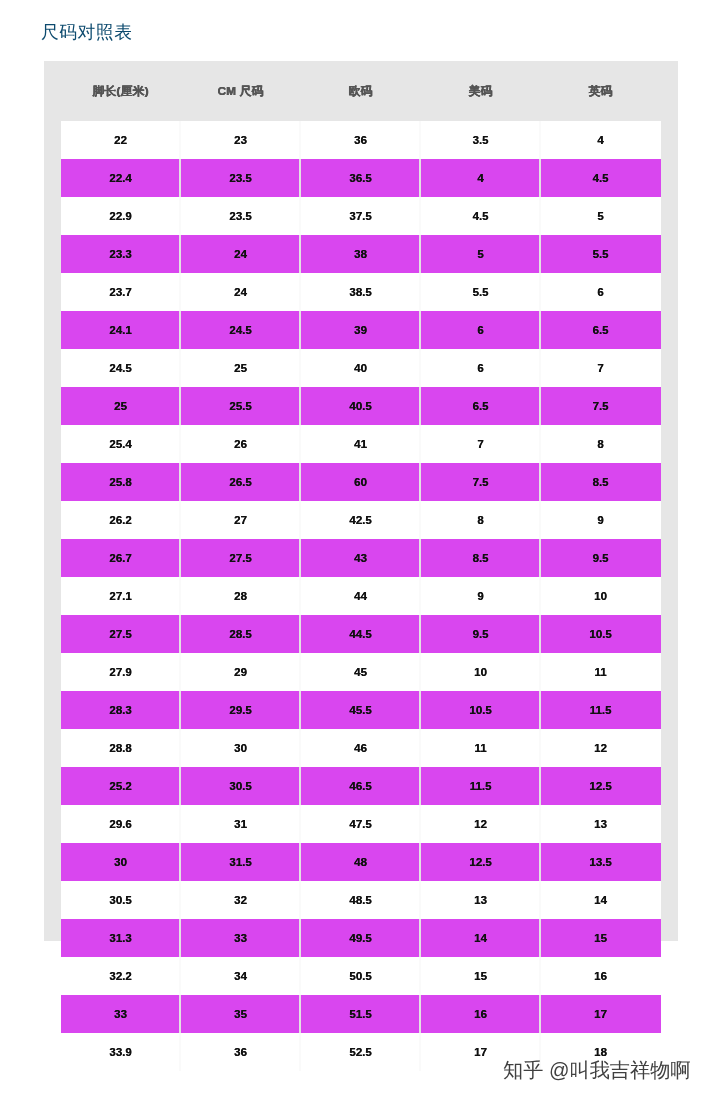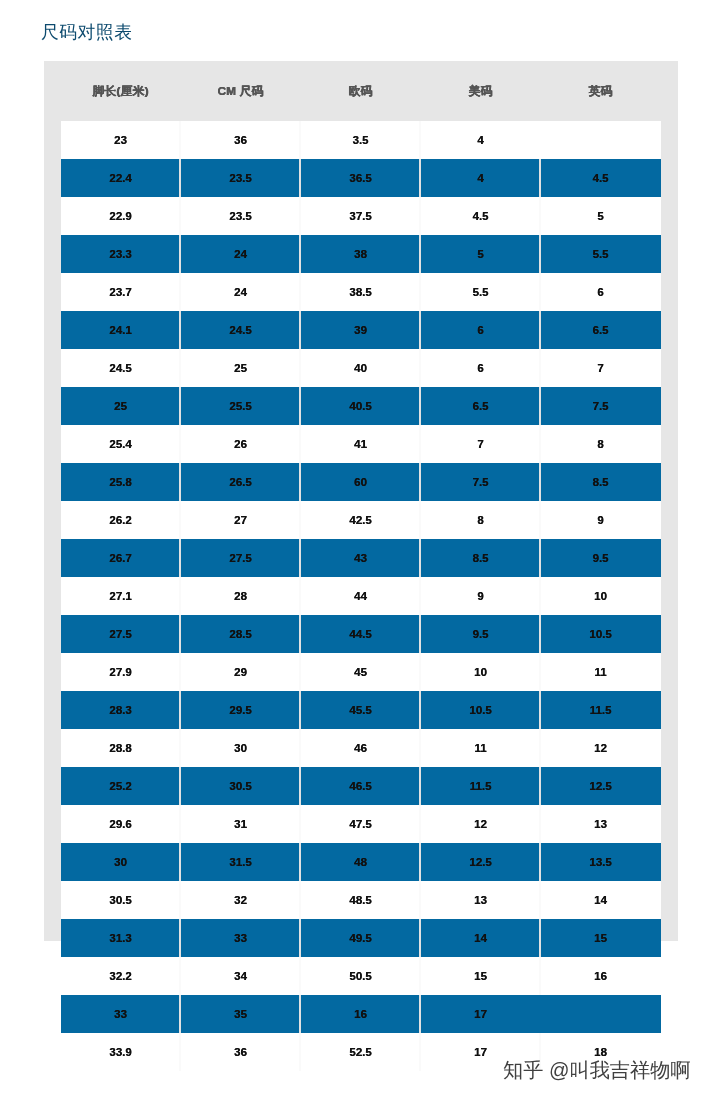--- a/index.html
+++ b/index.html
@@ -28,21 +28,21 @@
   .th{
     width:120px;display:flex;align-items:center;justify-content:center;
     padding-top:2px;box-sizing:border-box;
     font-size:11.8px;font-weight:bold;color:#555555;letter-spacing:.2px;
     text-shadow:0.4px 0 0 #555555, 0 0.3px 0 #555555;
     white-space:nowrap;transform:translateZ(0);
   }
   .tbody{padding-left:16.5px;}
   .tr{display:flex;height:38.0px;width:600px;position:relative;}
   .tr.odd{background:#ffffff;}
-  .tr.even{background:#0369a1;}
+  .tr.even{background:#d946ef;}
   .td{
     width:120px;display:flex;align-items:center;justify-content:center;
     font-size:11.5px;font-weight:bold;color:#111111;position:relative;
     white-space:nowrap;transform:translateZ(0);
     text-shadow:0.2px 0 0 #111111;
   }
   .td + .td::before{
     content:"";position:absolute;left:-2px;top:0;bottom:0;width:2px;
     background:#e2e2e2;
   }
@@ -70,20 +70,21 @@
         <div class="th">CM 尺码</div>
         <div class="th">欧码</div>
         <div class="th">美码</div>
         <div class="th">英码</div>
       </div>
 
     <div class="tbody">
 
     <div class="tr odd">
 
+      <div class="td">22</div>
           <div class="td">23</div>
           <div class="td">36</div>
           <div class="td">3.5</div>
           <div class="td">4</div>
         </div>
         <div class="tr even">
 
       <div class="td">22.4</div>
           <div class="td">23.5</div>
           <div class="td">36.5</div>
@@ -255,20 +256,21 @@
       <div class="td">32.2</div>
           <div class="td">34</div>
           <div class="td">50.5</div>
           <div class="td">15</div>
           <div class="td">16</div>
         </div>
         <div class="tr even">
 
       <div class="td">33</div>
           <div class="td">35</div>
+          <div class="td">51.5</div>
           <div class="td">16</div>
           <div class="td">17</div>
         </div>
         <div class="tr odd">
 
       <div class="td">33.9</div>
           <div class="td">36</div>
           <div class="td">52.5</div>
           <div class="td">17</div>
           <div class="td">18</div>

